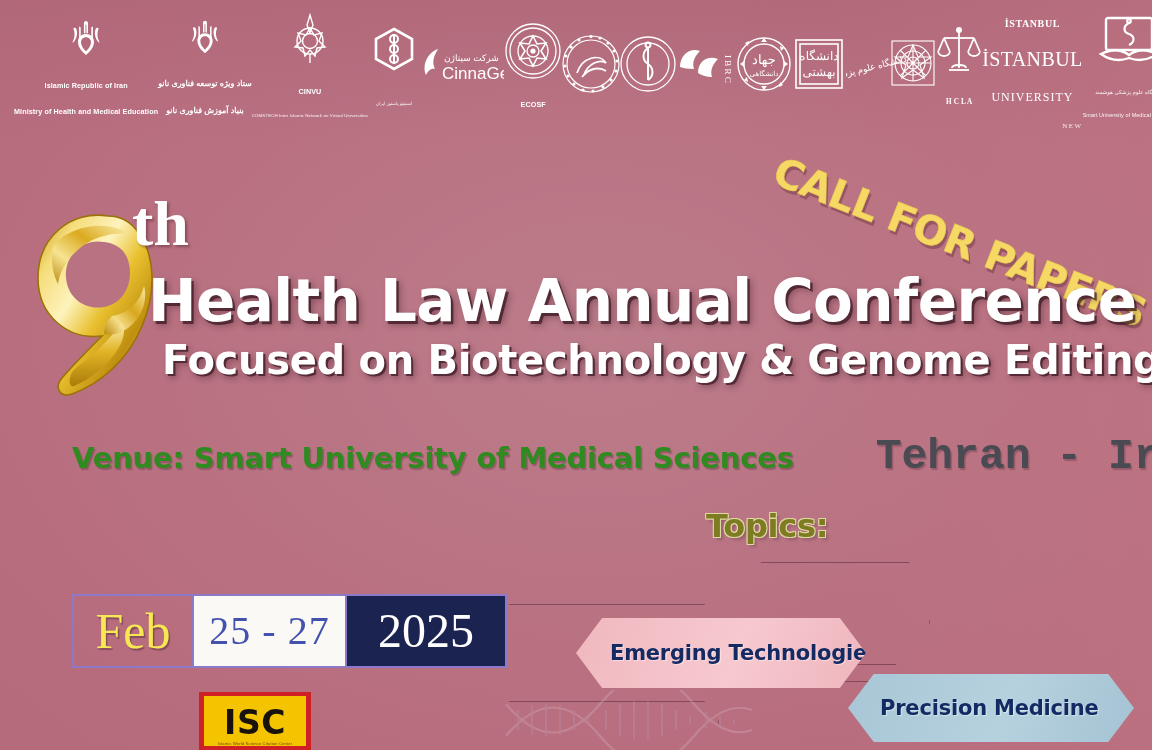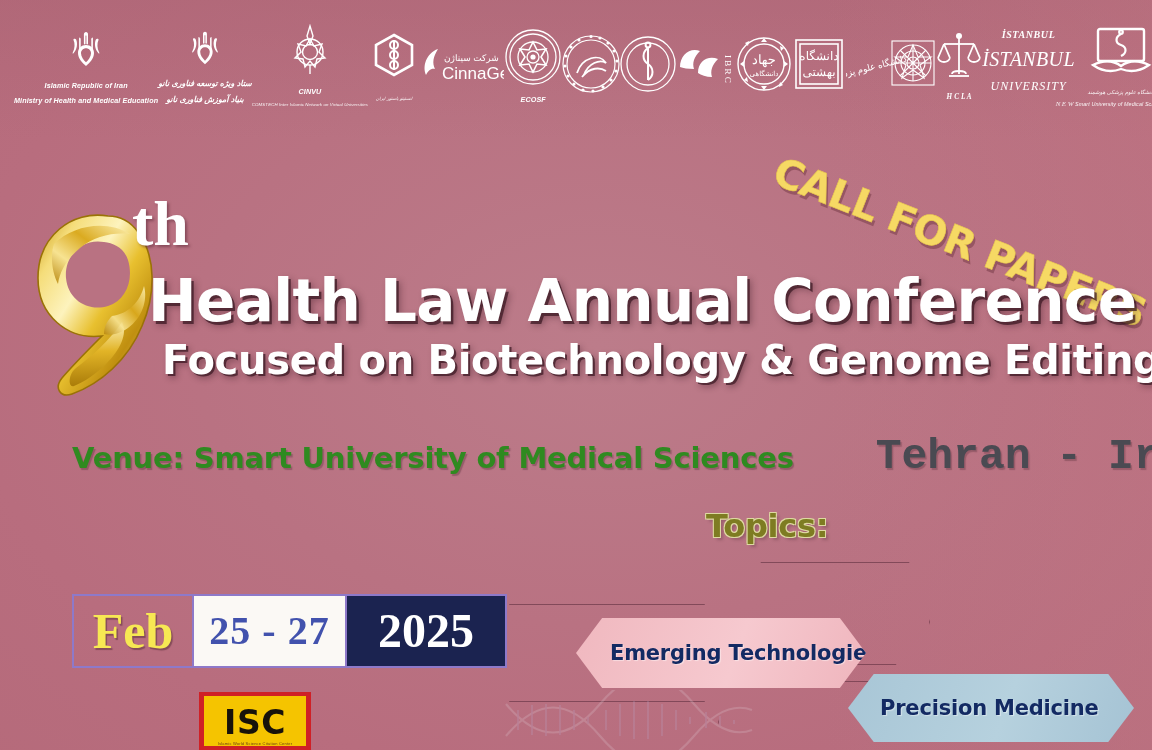--- a/index.html
+++ b/index.html
@@ -60,22 +60,21 @@
     text-align: center;
     flex: 0 0 auto;
   }
   .logo .mark { display:block; }
   .logo .cap {
     font-size: 7.2px;
     font-weight: bold;
     line-height: 1.35;
     letter-spacing: 0.1px;
     white-space: nowrap;
-    margin-top: 5px;
-    font-style: italic;
+    margin-top: 16px;
   }
   .logo .cap.tiny { font-size: 4.4px; font-weight: normal; opacity: .92; }
   .logo .cap.fa   { font-size: 8px; }
   .logo .cap.serif{ font-family: "Liberation Serif", serif; }
 
   
   #call-for-papers {
     position: absolute;
     left: 784px; top: 148px;
     width: 360px;
@@ -232,21 +231,21 @@
     position: absolute;
     left: 72px; top: 594px;
     width: 435px; height: 74px;
     display: flex;
     border: 2.5px solid #8e79c9;
     background: transparent;
   }
   .date-cell {
     display: flex; align-items: center; justify-content: center;
     font-family: "Liberation Serif", serif;
-    font-weight: bold;
+    font-weight: normal;
     line-height: 1;
   }
   #date-month {
     width: 118px;
     background: transparent;
     color: #f7e853;
     font-size: 50px;
     text-shadow: 1.5px 1.5px 1px rgba(70,35,45,0.45);
   }
   #date-days {

